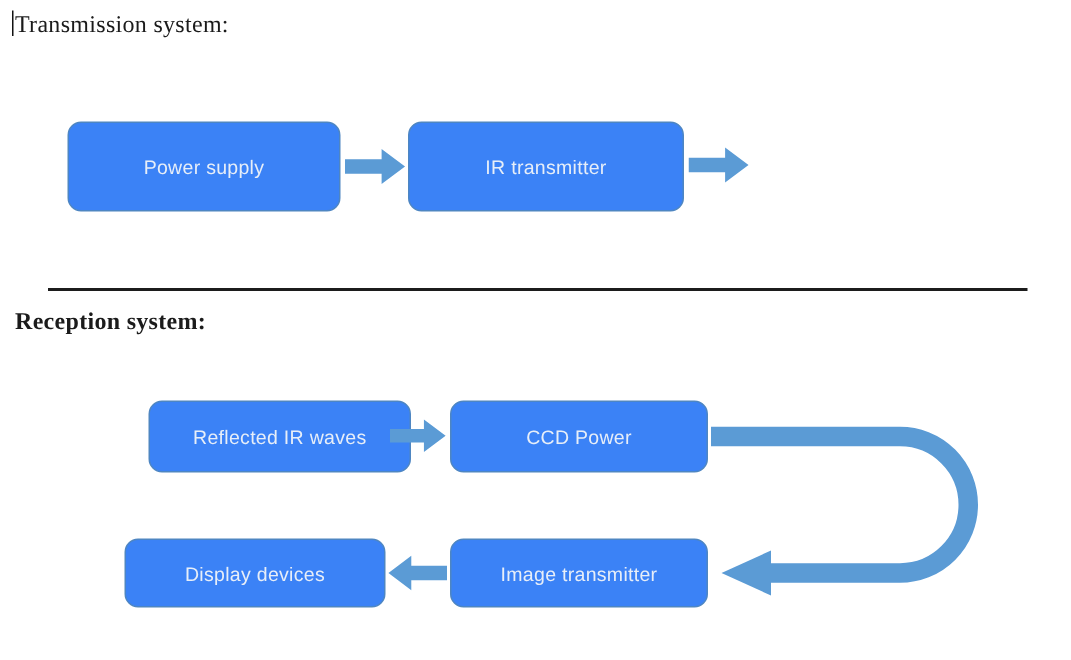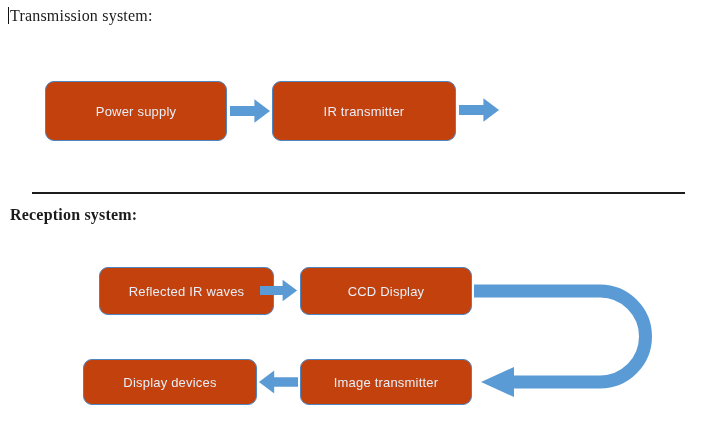--- a/index.html
+++ b/index.html
@@ -29,21 +29,21 @@
   .caret {
     display: inline-block;
     width: 1px;
     height: 17px;
     background: #111111;
     vertical-align: -3px;
     margin-right: 1px;
   }
   .flow-box {
     position: absolute;
-    background: #c2410c;
+    background: #3b82f6;
     border: 1px solid #4e86c2;
     border-radius: 9px;
     box-sizing: border-box;
     display: flex;
     align-items: center;
     justify-content: center;
     color: #e7eef8;
     font-size: 13px;
     letter-spacing: 0.2px;
     text-align: left;
@@ -113,21 +113,21 @@
     <span>Reflected IR waves</span>
   </div>
 
   <div class="flow-arrow arrow-3">
     <svg width="38" height="25" viewBox="0 0 42 26">
       <polygon points="0,8 25,8 25,1 41,13 25,25 25,18 0,18" fill="#5b9bd5"></polygon>
     </svg>
   </div>
 
   <div class="flow-box row2 box-ccd">
-    <span>CCD Display</span>
+    <span>CCD Power</span>
   </div>
 
   <div class="flow-arrow uturn">
     <svg width="200" height="145" viewBox="0 0 200 145">
       <path d="M 4,28 H 130 A 45.5,45.5 0 0 1 130,119 H 44" fill="none" stroke="#5b9bd5" stroke-width="13"></path>
       <polygon points="11,119 44,104 44,134" fill="#5b9bd5"></polygon>
     </svg>
   </div>
 
   <div class="flow-box row3 box-display">

